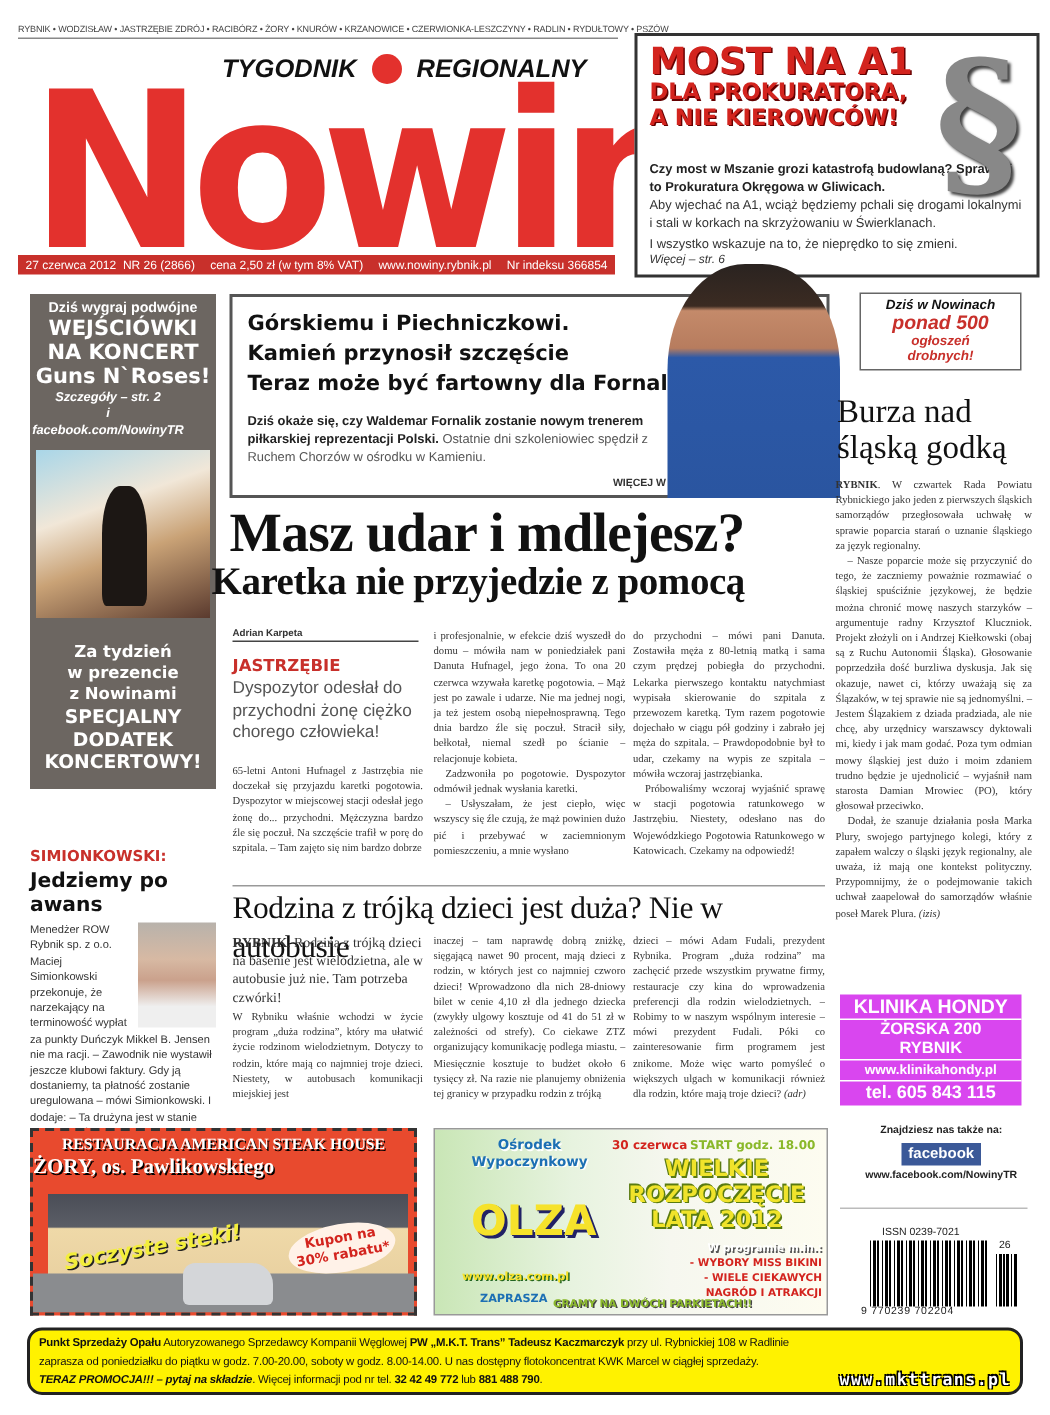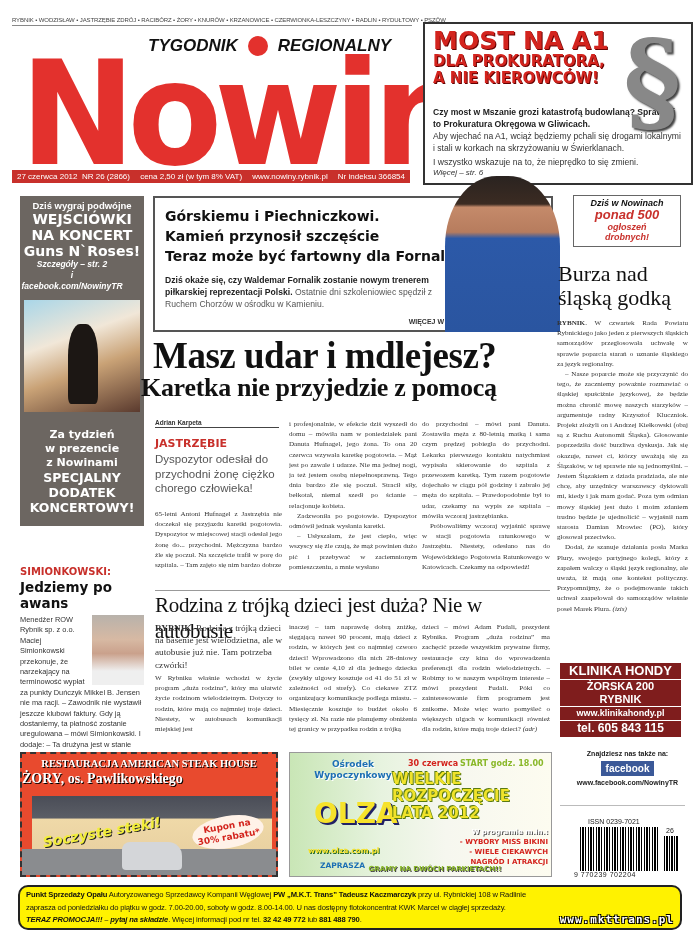--- a/index.html
+++ b/index.html
@@ -60,21 +60,21 @@
 #udar-c1{left:155px;top:509px;width:127px;height:76px}
 #udar-c2{left:289px;top:419px;width:128px;height:166px}
 #udar-c3{left:422px;top:419px;width:128px;height:166px}
 #rule1{left:155px;top:590px;width:395px;border-top:1px solid #999}
 #rodz-head{left:155px;top:592px;width:400px;font:21px/26px "Liberation Serif",serif;color:#111;letter-spacing:-0.3px}
 #rodz-deck{left:155px;top:622px;width:128px;font:9.2px/12.2px "Liberation Serif",serif;color:#333}
 #rodz-deck b{font-weight:bold}
 #rodz-c1{left:155px;top:673px;width:127px;height:60px}
 #rodz-c2{left:289px;top:622px;width:128px;height:111px}
 #rodz-c3{left:422px;top:622px;width:128px;height:111px}
-#klinika{left:560px;top:663px;width:121px;height:74px;background:#7f1d1d;color:#fff;text-align:center;font-family:"Liberation Sans",sans-serif}
+#klinika{left:560px;top:663px;width:121px;height:74px;background:#d946ef;color:#fff;text-align:center;font-family:"Liberation Sans",sans-serif}
 #klinika .a{font:bold 13px/16px "Liberation Sans",sans-serif;border-bottom:1px solid #fff}
 #klinika .b{font:bold 11px/13px "Liberation Sans",sans-serif}
 #klinika .c{font:bold 9px/13px "Liberation Sans",sans-serif;border-top:1px solid #fff;border-bottom:1px solid #fff}
 #klinika .d{font:bold 12px/15px "Liberation Sans",sans-serif}
 #fb-block{left:555px;top:750px;width:145px;text-align:center}
 #fb-block .a{font:bold 7px "Liberation Sans",sans-serif;color:#222}
 #fb-block .logo{display:inline-block;background:#3b5998;color:#fff;font:bold 10px/15px "Liberation Sans",sans-serif;padding:0 5px;margin:3px 0}
 #fb-block .c{font:bold 7px "Liberation Sans",sans-serif;color:#222}
 #rule2{left:560px;top:805px;width:125px;border-top:1px solid #bbb}
 #barcode{left:572px;top:818px;width:110px;height:64px}
@@ -91,21 +91,21 @@
 #steak .car{position:absolute;left:100px;top:88px;width:60px;height:28px;background:#d4d6d9;border-radius:8px 14px 4px 4px}
 #steak .slogan{position:absolute;left:20px;top:70px;font:bold italic 14px "DejaVu Sans",sans-serif;color:#f3ee3a;text-shadow:1px 1px 0 #222;transform:rotate(-10deg)}
 #steak .coupon{position:absolute;right:12px;top:62px;width:72px;height:32px;border-radius:50%;background:#fff2e8;color:#d3241e;font:bold 9px/11px "DejaVu Sans",sans-serif;text-align:center;padding-top:5px;transform:rotate(-10deg)}
 #olza{left:289px;top:752px;width:263px;height:125px;border:1px solid #999;background:linear-gradient(90deg,#c9e6b6 0%,#e7f3df 35%,#f6f7ef 60%,#fdfcf0 100%);overflow:hidden}
 #olza .o1{position:absolute;left:18px;top:6px;width:90px;text-align:center;font:bold 9px/11px "DejaVu Sans",sans-serif;color:#1c6fb4;text-shadow:1px 1px 0 #fff}
 #olza .logo{position:absolute;left:24px;top:44px;font:bold 28px "DejaVu Sans",sans-serif;color:#f6e22b;text-shadow:1px 1px 0 #226,2px 2px 0 #226}
 #olza .www{position:absolute;left:18px;top:93px;font:bold 7.5px "DejaVu Sans",sans-serif;color:#f6e22b;text-shadow:1px 1px 0 #262}
 #olza .zap{position:absolute;left:30px;top:108px;font:bold 7.5px "DejaVu Sans",sans-serif;color:#1c6fb4}
 #olza .date{position:absolute;left:118px;top:6px;font:bold 8px "DejaVu Sans",sans-serif;color:#d3241e}
 #olza .start{position:absolute;left:170px;top:6px;font:bold 8px "DejaVu Sans",sans-serif;color:#8ab82a}
-#olza .big{position:absolute;left:102px;top:18px;width:140px;text-align:left;font:900 15px/17px "DejaVu Sans",sans-serif;color:#f0e32b;text-shadow:1px 1px 0 #5a7b10,-1px -1px 0 #5a7b10}
+#olza .big{position:absolute;left:118px;top:18px;width:140px;text-align:center;font:900 15px/17px "DejaVu Sans",sans-serif;color:#f0e32b;text-shadow:1px 1px 0 #5a7b10,-1px -1px 0 #5a7b10}
 #olza .prog{position:absolute;left:118px;top:74px;width:140px;text-align:right;font:bold 7px/10px "DejaVu Sans",sans-serif;color:#d3241e}
 #olza .prog .w{color:#fff;text-shadow:1px 1px 0 #555}
 #olza .foot{position:absolute;left:30px;bottom:3px;width:230px;text-align:center;font:bold 7px "DejaVu Sans",sans-serif;color:#8ab82a;text-shadow:1px 1px 0 #444}
 #fuel{left:18px;top:885px;width:664px;height:45px;background:#fff200;border:2px solid #222;border-radius:10px;padding:2px 6px;font:7.6px/12.5px "Liberation Sans",sans-serif;color:#111;letter-spacing:-0.15px;white-space:nowrap;overflow:hidden}
 #fuel b{font-weight:bold}
 #fuel .www{position:absolute;right:6px;bottom:2px;font:bold 11px "DejaVu Sans Mono",monospace;color:#fff;text-shadow:1px 1px 0 #000,-1px -1px 0 #000,1px -1px 0 #000,-1px 1px 0 #000;letter-spacing:1px}
 </style>
 </head>
 <body>
 

